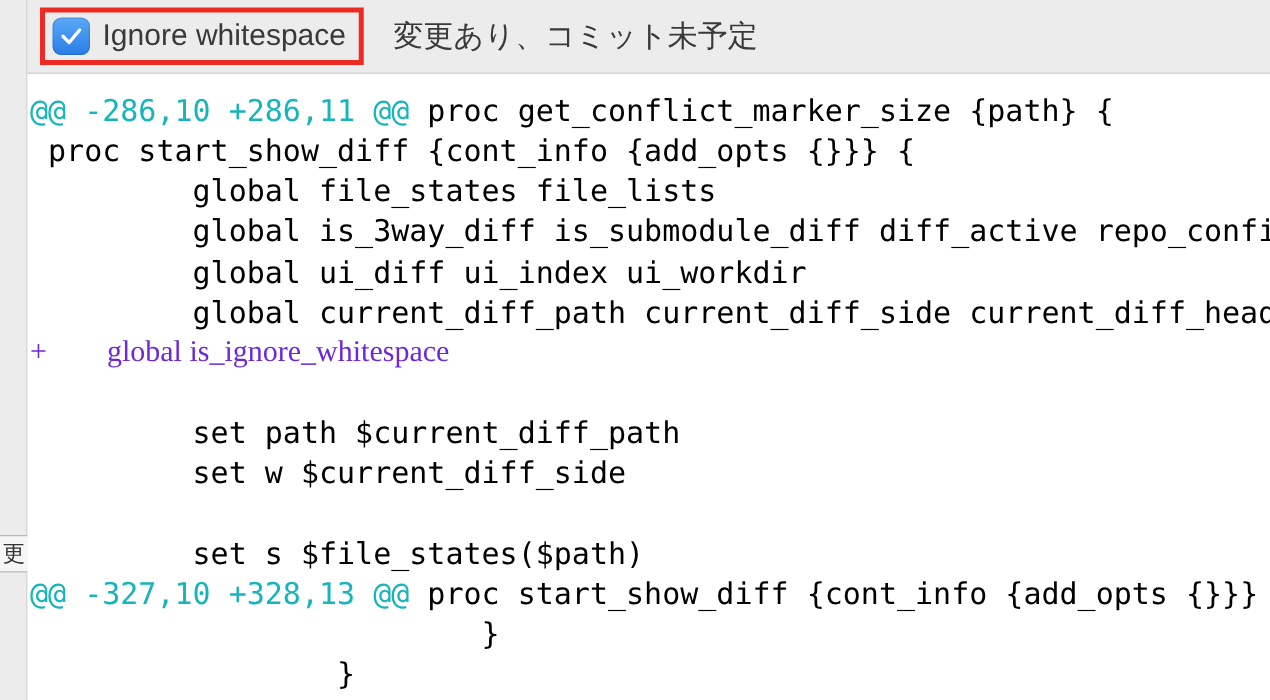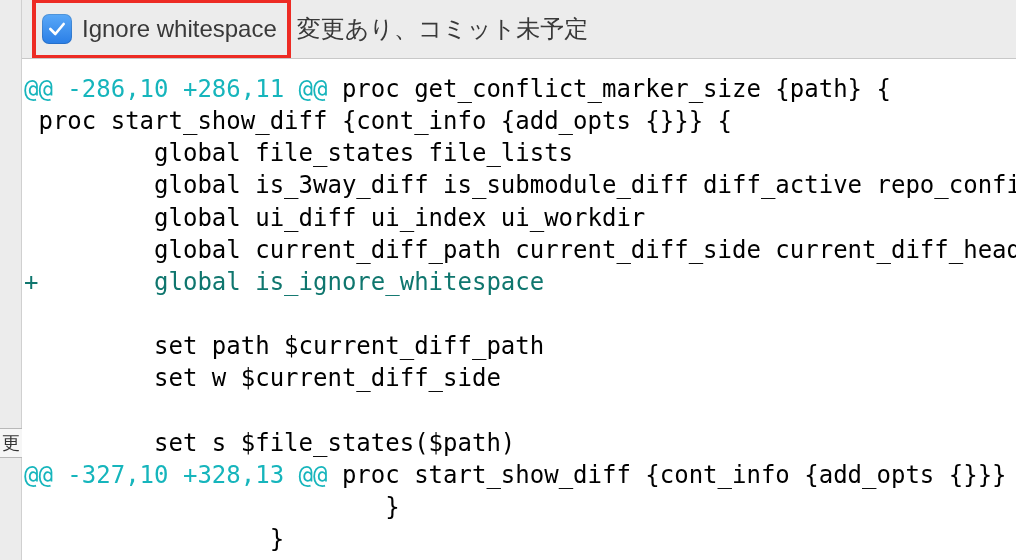--- a/index.html
+++ b/index.html
@@ -28,61 +28,61 @@
     background: #ececec;
     display: flex;
     align-items: center;
     font-size: 24px;
     color: #393939;
     white-space: nowrap;
     overflow: hidden;
   }
   .highlight-box {
     border: 4px solid #ed2b24;
-    height: 60px;
+    height: 46px;
     display: flex;
     align-items: center;
     padding: 0 10px 0 6px;
     margin-left: 10px;
   }
   .checkbox {
     width: 30px;
     height: 30px;
     border-radius: 7px;
     background: linear-gradient(#5aa9f8, #2a7ee6);
     display: flex;
     align-items: center;
     justify-content: center;
     margin-right: 10px;
     box-shadow: inset 0 0 0 1px rgba(0,0,0,0.12);
   }
   .checkbox svg { width: 20px; height: 20px; }
   .checkbox-label { font-size: 24px; color: #393939; }
-  .status-text { margin-left: 6px; }
+  .status-text { margin-left: 24px; }
   .file-label { margin-left: auto; padding-left: 40px; }
   .file-path { padding-right: 0; }
   .diff-area {
     position: absolute;
     left: 22px;
     top: 58px;
     right: 0;
     bottom: 0;
     background: #ffffff;
     border-top: 1px solid #c8c8c8;
     padding-top: 14px;
     font-family: "Andale Mono", "Menlo", "Consolas", monospace;
     font-size: 24px;
     line-height: 1.34;
     color: #000;
     white-space: pre;
     overflow: hidden;
   }
   .diff-line { padding-left: 2px; }
   .hunk { color: #16b5bc; }
-  .added, .plus-sign { color: #0f766e; }
+  .added, .plus-sign { color: #6d28d9; font-family: Liberation Serif, serif; }
   .left-tab {
     position: absolute;
     left: 0;
     top: 428px;
     width: 22px;
     height: 30px;
     background: #f6f6f6;
     border-top: 1px solid #b8b8b8;
     border-bottom: 1px solid #b8b8b8;
     font-size: 18px;

